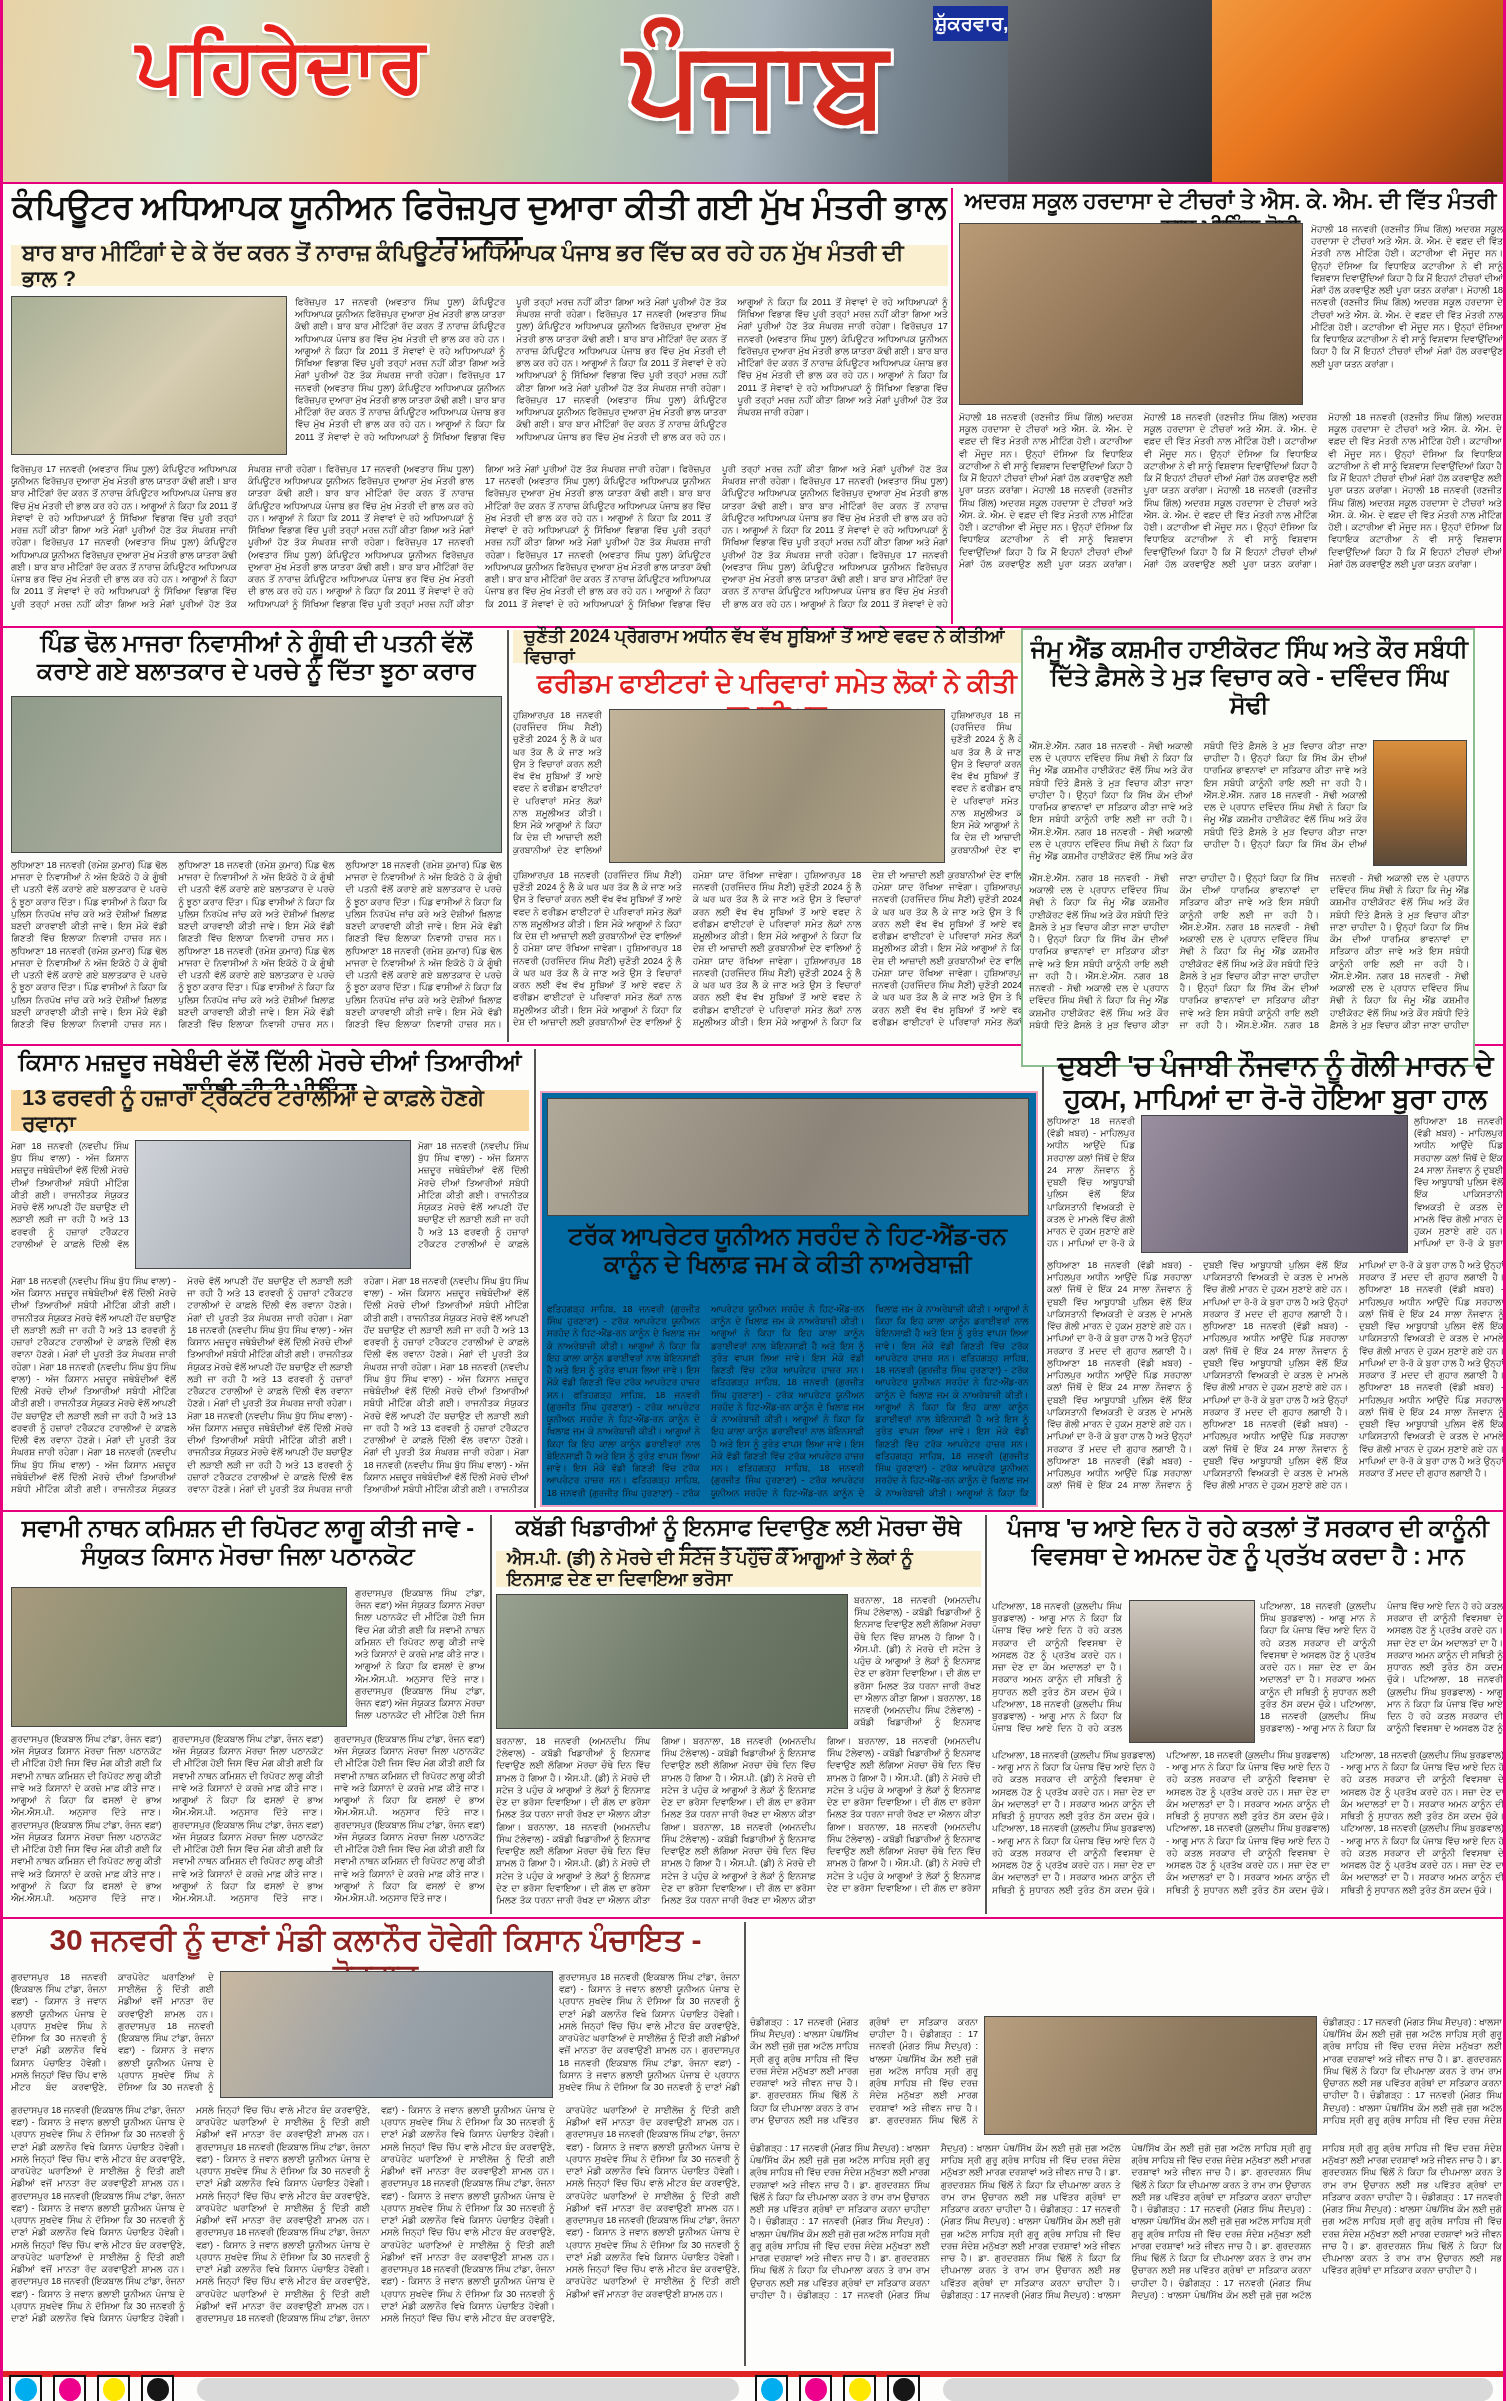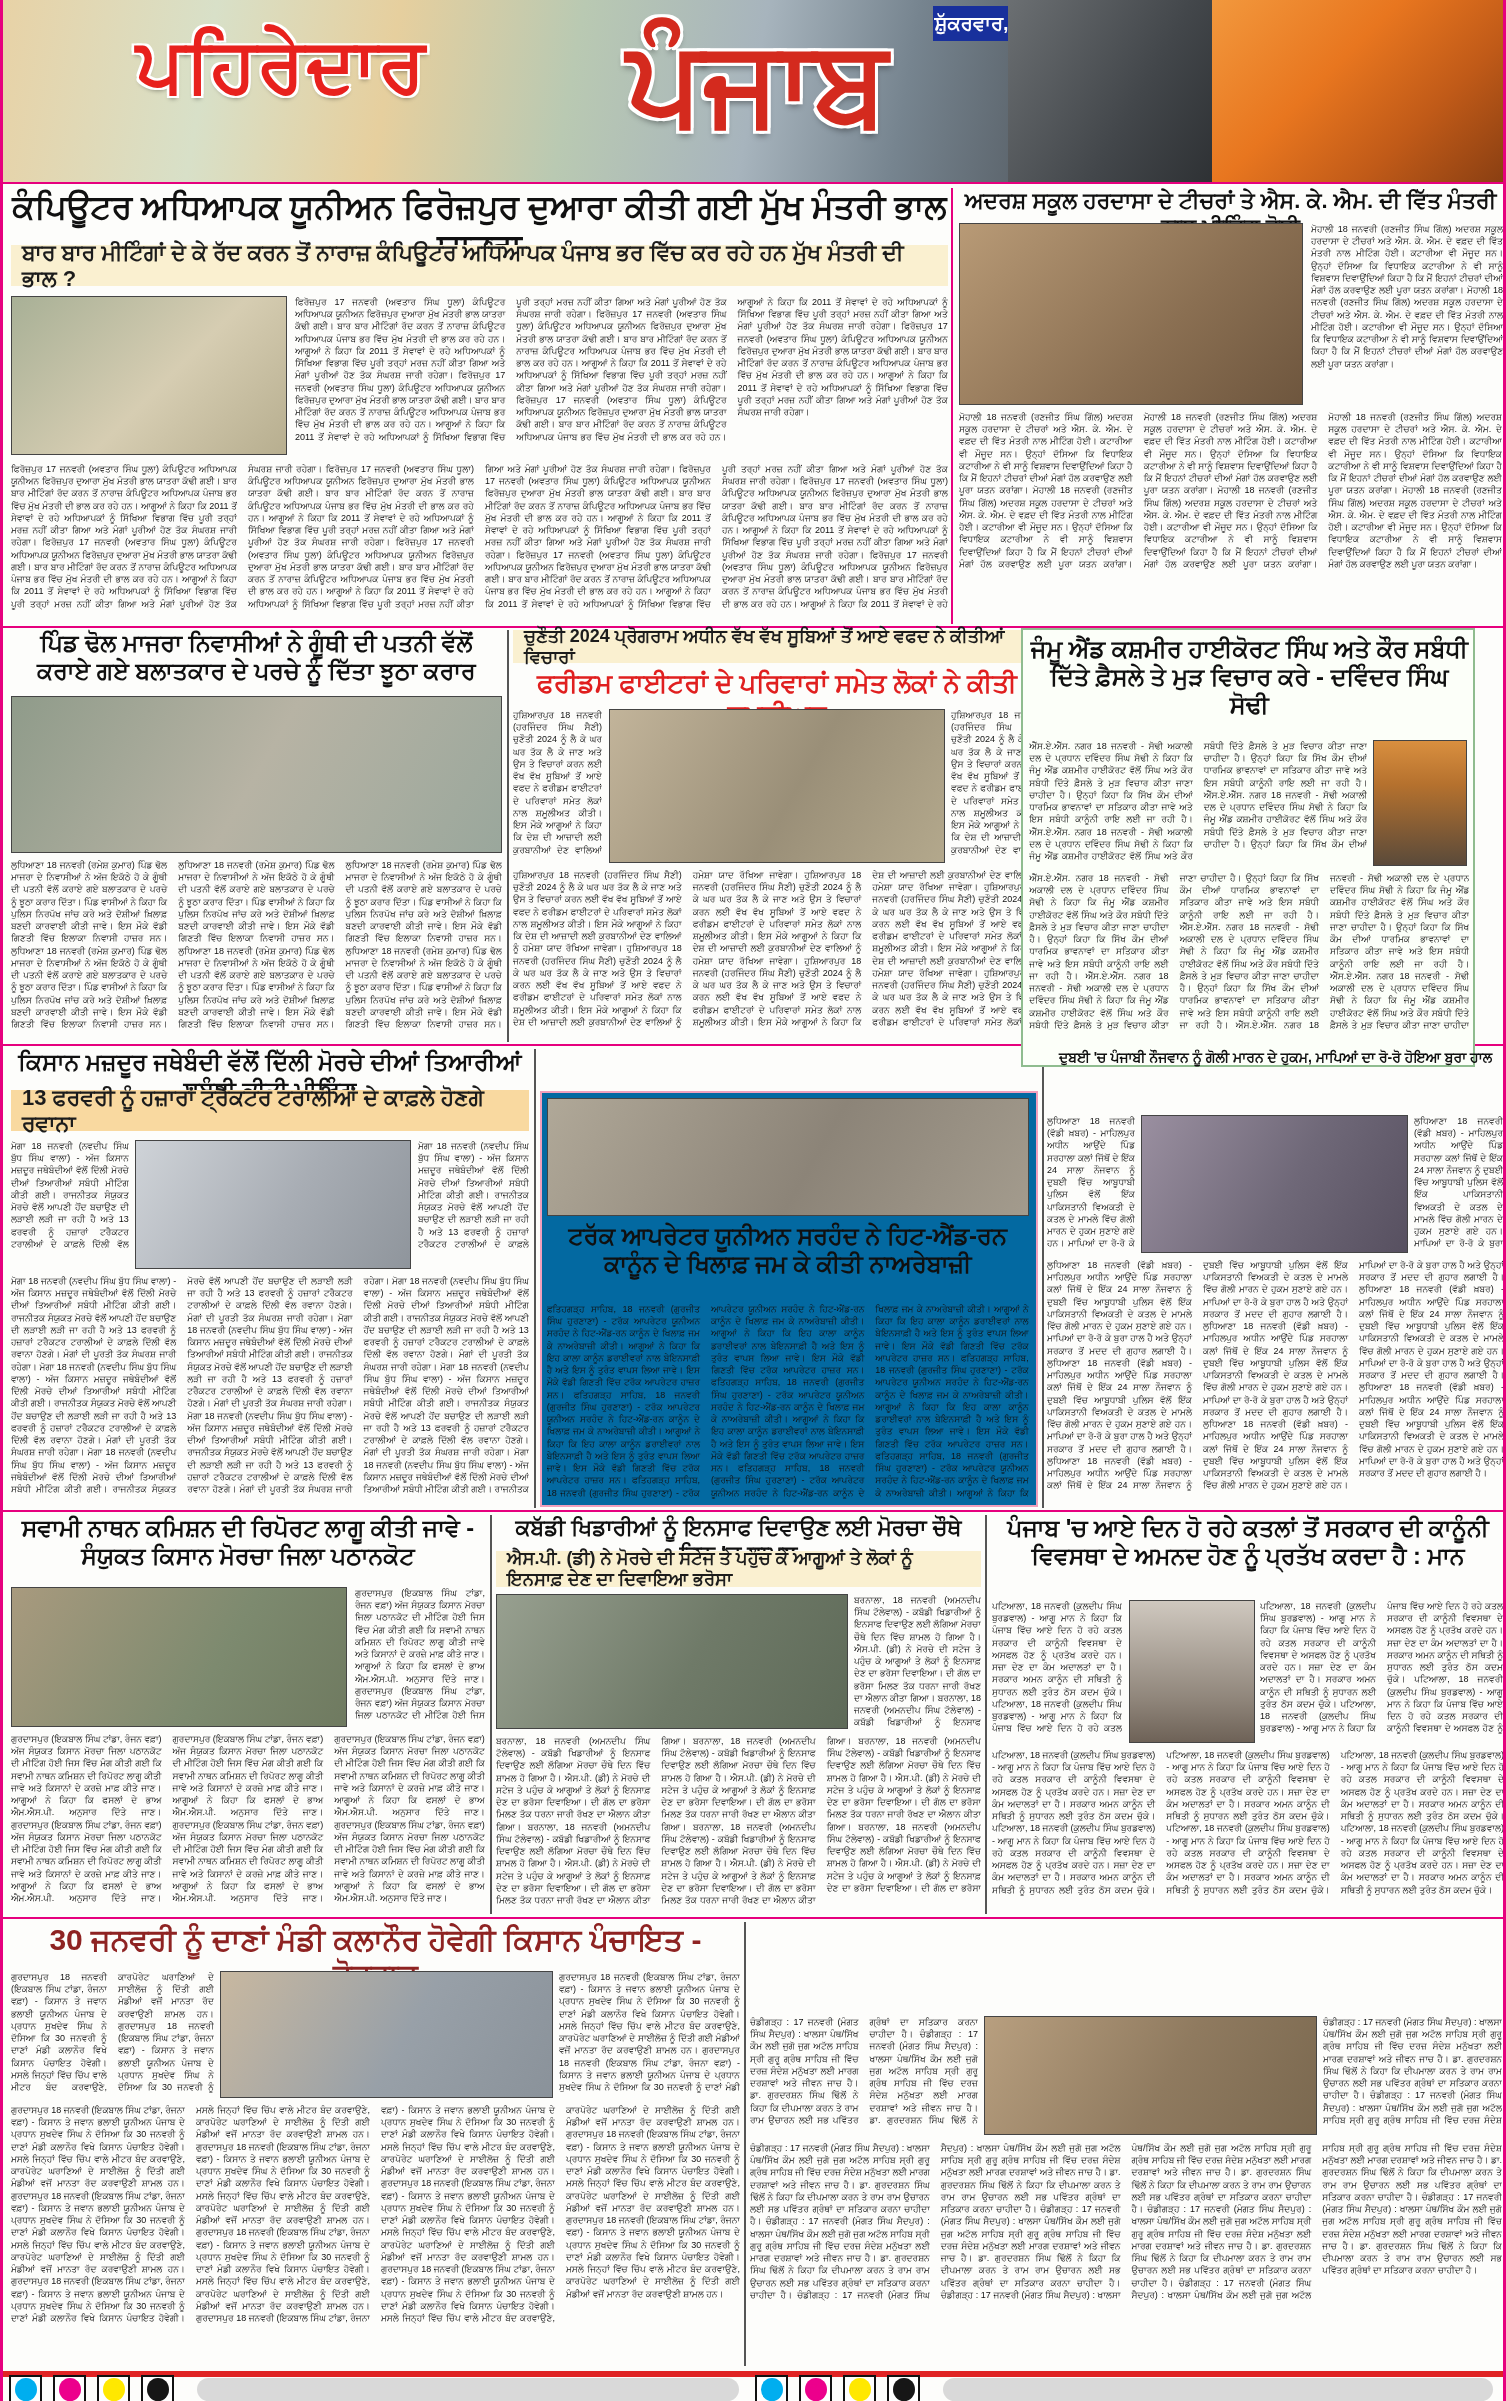--- a/index.html
+++ b/index.html
@@ -110,21 +110,21 @@
     <div class="abs body c3" style="left:0;top:226px;width:518px;height:229px;">ਮੋਗਾ 18 ਜਨਵਰੀ (ਨਵਦੀਪ ਸਿੰਘ ਬੁੱਧ ਸਿੰਘ ਵਾਲਾ) - ਅੱਜ ਕਿਸਾਨ ਮਜ਼ਦੂਰ ਜਥੇਬੰਦੀਆਂ ਵੱਲੋਂ ਦਿੱਲੀ ਮੋਰਚੇ ਦੀਆਂ ਤਿਆਰੀਆਂ ਸਬੰਧੀ ਮੀਟਿੰਗ ਕੀਤੀ ਗਈ। ਰਾਜਨੀਤਕ ਸੰਯੁਕਤ ਮੋਰਚੇ ਵੱਲੋਂ ਆਪਣੀ ਹੋਂਦ ਬਚਾਉਣ ਦੀ ਲੜਾਈ ਲੜੀ ਜਾ ਰਹੀ ਹੈ ਅਤੇ 13 ਫਰਵਰੀ ਨੂੰ ਹਜ਼ਾਰਾਂ ਟਰੈਕਟਰ ਟਰਾਲੀਆਂ ਦੇ ਕਾਫ਼ਲੇ ਦਿੱਲੀ ਵੱਲ ਰਵਾਨਾ ਹੋਣਗੇ। ਮੰਗਾਂ ਦੀ ਪੂਰਤੀ ਤੱਕ ਸੰਘਰਸ਼ ਜਾਰੀ ਰਹੇਗਾ। ਮੋਗਾ 18 ਜਨਵਰੀ (ਨਵਦੀਪ ਸਿੰਘ ਬੁੱਧ ਸਿੰਘ ਵਾਲਾ) - ਅੱਜ ਕਿਸਾਨ ਮਜ਼ਦੂਰ ਜਥੇਬੰਦੀਆਂ ਵੱਲੋਂ ਦਿੱਲੀ ਮੋਰਚੇ ਦੀਆਂ ਤਿਆਰੀਆਂ ਸਬੰਧੀ ਮੀਟਿੰਗ ਕੀਤੀ ਗਈ। ਰਾਜਨੀਤਕ ਸੰਯੁਕਤ ਮੋਰਚੇ ਵੱਲੋਂ ਆਪਣੀ ਹੋਂਦ ਬਚਾਉਣ ਦੀ ਲੜਾਈ ਲੜੀ ਜਾ ਰਹੀ ਹੈ ਅਤੇ 13 ਫਰਵਰੀ ਨੂੰ ਹਜ਼ਾਰਾਂ ਟਰੈਕਟਰ ਟਰਾਲੀਆਂ ਦੇ ਕਾਫ਼ਲੇ ਦਿੱਲੀ ਵੱਲ ਰਵਾਨਾ ਹੋਣਗੇ। ਮੰਗਾਂ ਦੀ ਪੂਰਤੀ ਤੱਕ ਸੰਘਰਸ਼ ਜਾਰੀ ਰਹੇਗਾ। ਮੋਗਾ 18 ਜਨਵਰੀ (ਨਵਦੀਪ ਸਿੰਘ ਬੁੱਧ ਸਿੰਘ ਵਾਲਾ) - ਅੱਜ ਕਿਸਾਨ ਮਜ਼ਦੂਰ ਜਥੇਬੰਦੀਆਂ ਵੱਲੋਂ ਦਿੱਲੀ ਮੋਰਚੇ ਦੀਆਂ ਤਿਆਰੀਆਂ ਸਬੰਧੀ ਮੀਟਿੰਗ ਕੀਤੀ ਗਈ। ਰਾਜਨੀਤਕ ਸੰਯੁਕਤ ਮੋਰਚੇ ਵੱਲੋਂ ਆਪਣੀ ਹੋਂਦ ਬਚਾਉਣ ਦੀ ਲੜਾਈ ਲੜੀ ਜਾ ਰਹੀ ਹੈ ਅਤੇ 13 ਫਰਵਰੀ ਨੂੰ ਹਜ਼ਾਰਾਂ ਟਰੈਕਟਰ ਟਰਾਲੀਆਂ ਦੇ ਕਾਫ਼ਲੇ ਦਿੱਲੀ ਵੱਲ ਰਵਾਨਾ ਹੋਣਗੇ। ਮੰਗਾਂ ਦੀ ਪੂਰਤੀ ਤੱਕ ਸੰਘਰਸ਼ ਜਾਰੀ ਰਹੇਗਾ। ਮੋਗਾ 18 ਜਨਵਰੀ (ਨਵਦੀਪ ਸਿੰਘ ਬੁੱਧ ਸਿੰਘ ਵਾਲਾ) - ਅੱਜ ਕਿਸਾਨ ਮਜ਼ਦੂਰ ਜਥੇਬੰਦੀਆਂ ਵੱਲੋਂ ਦਿੱਲੀ ਮੋਰਚੇ ਦੀਆਂ ਤਿਆਰੀਆਂ ਸਬੰਧੀ ਮੀਟਿੰਗ ਕੀਤੀ ਗਈ। ਰਾਜਨੀਤਕ ਸੰਯੁਕਤ ਮੋਰਚੇ ਵੱਲੋਂ ਆਪਣੀ ਹੋਂਦ ਬਚਾਉਣ ਦੀ ਲੜਾਈ ਲੜੀ ਜਾ ਰਹੀ ਹੈ ਅਤੇ 13 ਫਰਵਰੀ ਨੂੰ ਹਜ਼ਾਰਾਂ ਟਰੈਕਟਰ ਟਰਾਲੀਆਂ ਦੇ ਕਾਫ਼ਲੇ ਦਿੱਲੀ ਵੱਲ ਰਵਾਨਾ ਹੋਣਗੇ। ਮੰਗਾਂ ਦੀ ਪੂਰਤੀ ਤੱਕ ਸੰਘਰਸ਼ ਜਾਰੀ ਰਹੇਗਾ। ਮੋਗਾ 18 ਜਨਵਰੀ (ਨਵਦੀਪ ਸਿੰਘ ਬੁੱਧ ਸਿੰਘ ਵਾਲਾ) - ਅੱਜ ਕਿਸਾਨ ਮਜ਼ਦੂਰ ਜਥੇਬੰਦੀਆਂ ਵੱਲੋਂ ਦਿੱਲੀ ਮੋਰਚੇ ਦੀਆਂ ਤਿਆਰੀਆਂ ਸਬੰਧੀ ਮੀਟਿੰਗ ਕੀਤੀ ਗਈ। ਰਾਜਨੀਤਕ ਸੰਯੁਕਤ ਮੋਰਚੇ ਵੱਲੋਂ ਆਪਣੀ ਹੋਂਦ ਬਚਾਉਣ ਦੀ ਲੜਾਈ ਲੜੀ ਜਾ ਰਹੀ ਹੈ ਅਤੇ 13 ਫਰਵਰੀ ਨੂੰ ਹਜ਼ਾਰਾਂ ਟਰੈਕਟਰ ਟਰਾਲੀਆਂ ਦੇ ਕਾਫ਼ਲੇ ਦਿੱਲੀ ਵੱਲ ਰਵਾਨਾ ਹੋਣਗੇ। ਮੰਗਾਂ ਦੀ ਪੂਰਤੀ ਤੱਕ ਸੰਘਰਸ਼ ਜਾਰੀ ਰਹੇਗਾ। ਮੋਗਾ 18 ਜਨਵਰੀ (ਨਵਦੀਪ ਸਿੰਘ ਬੁੱਧ ਸਿੰਘ ਵਾਲਾ) - ਅੱਜ ਕਿਸਾਨ ਮਜ਼ਦੂਰ ਜਥੇਬੰਦੀਆਂ ਵੱਲੋਂ ਦਿੱਲੀ ਮੋਰਚੇ ਦੀਆਂ ਤਿਆਰੀਆਂ ਸਬੰਧੀ ਮੀਟਿੰਗ ਕੀਤੀ ਗਈ। ਰਾਜਨੀਤਕ ਸੰਯੁਕਤ ਮੋਰਚੇ ਵੱਲੋਂ ਆਪਣੀ ਹੋਂਦ ਬਚਾਉਣ ਦੀ ਲੜਾਈ ਲੜੀ ਜਾ ਰਹੀ ਹੈ ਅਤੇ 13 ਫਰਵਰੀ ਨੂੰ ਹਜ਼ਾਰਾਂ ਟਰੈਕਟਰ ਟਰਾਲੀਆਂ ਦੇ ਕਾਫ਼ਲੇ ਦਿੱਲੀ ਵੱਲ ਰਵਾਨਾ ਹੋਣਗੇ। ਮੰਗਾਂ ਦੀ ਪੂਰਤੀ ਤੱਕ ਸੰਘਰਸ਼ ਜਾਰੀ ਰਹੇਗਾ। ਮੋਗਾ 18 ਜਨਵਰੀ (ਨਵਦੀਪ ਸਿੰਘ ਬੁੱਧ ਸਿੰਘ ਵਾਲਾ) - ਅੱਜ ਕਿਸਾਨ ਮਜ਼ਦੂਰ ਜਥੇਬੰਦੀਆਂ ਵੱਲੋਂ ਦਿੱਲੀ ਮੋਰਚੇ ਦੀਆਂ ਤਿਆਰੀਆਂ ਸਬੰਧੀ ਮੀਟਿੰਗ ਕੀਤੀ ਗਈ। ਰਾਜਨੀਤਕ ਸੰਯੁਕਤ ਮੋਰਚੇ ਵੱਲੋਂ ਆਪਣੀ ਹੋਂਦ ਬਚਾਉਣ ਦੀ ਲੜਾਈ ਲੜੀ ਜਾ ਰਹੀ ਹੈ ਅਤੇ 13 ਫਰਵਰੀ ਨੂੰ ਹਜ਼ਾਰਾਂ ਟਰੈਕਟਰ ਟਰਾਲੀਆਂ ਦੇ ਕਾਫ਼ਲੇ ਦਿੱਲੀ ਵੱਲ ਰਵਾਨਾ ਹੋਣਗੇ। ਮੰਗਾਂ ਦੀ ਪੂਰਤੀ ਤੱਕ ਸੰਘਰਸ਼ ਜਾਰੀ ਰਹੇਗਾ। ਮੋਗਾ 18 ਜਨਵਰੀ (ਨਵਦੀਪ ਸਿੰਘ ਬੁੱਧ ਸਿੰਘ ਵਾਲਾ) - ਅੱਜ ਕਿਸਾਨ ਮਜ਼ਦੂਰ ਜਥੇਬੰਦੀਆਂ ਵੱਲੋਂ ਦਿੱਲੀ ਮੋਰਚੇ ਦੀਆਂ ਤਿਆਰੀਆਂ ਸਬੰਧੀ ਮੀਟਿੰਗ ਕੀਤੀ ਗਈ। ਰਾਜਨੀਤਕ ਸੰਯੁਕਤ ਮੋਰਚੇ ਵੱਲੋਂ ਆਪਣੀ ਹੋਂਦ ਬਚਾਉਣ ਦੀ ਲੜਾਈ ਲੜੀ ਜਾ ਰਹੀ ਹੈ ਅਤੇ 13 ਫਰਵਰੀ ਨੂੰ ਹਜ਼ਾਰਾਂ ਟਰੈਕਟਰ ਟਰਾਲੀਆਂ ਦੇ ਕਾਫ਼ਲੇ ਦਿੱਲੀ ਵੱਲ ਰਵਾਨਾ ਹੋਣਗੇ। ਮੰਗਾਂ ਦੀ ਪੂਰਤੀ ਤੱਕ ਸੰਘਰਸ਼ ਜਾਰੀ ਰਹੇਗਾ।</div>
   </div>
 
   <div class="abs pinkbox" style="left:537px;top:1091px;width:498px;height:416px;">
     <div class="abs photo" style="left:4.7px;top:4.7px;width:482px;height:118px;background:linear-gradient(120deg,#b0a898,#8c8478 55%,#a39b8d);"></div>
     <div class="abs hl" style="left:4.7px;top:129px;width:482px;font-size:24px;text-align:center;">ਟਰੱਕ ਆਪਰੇਟਰ ਯੂਨੀਅਨ ਸਰਹੰਦ ਨੇ ਹਿਟ-ਐਂਡ-ਰਨ ਕਾਨੂੰਨ ਦੇ ਖਿਲਾਫ਼ ਜਮ ਕੇ ਕੀਤੀ ਨਾਅਰੇਬਾਜ਼ੀ</div>
     <div class="abs body c3" style="left:4.7px;top:210px;width:482px;height:196px;">ਫਤਿਹਗੜ੍ਹ ਸਾਹਿਬ, 18 ਜਨਵਰੀ (ਗੁਰਜੀਤ ਸਿੰਘ ਹੁਰਣਾਣਾ) - ਟਰੱਕ ਆਪਰੇਟਰ ਯੂਨੀਅਨ ਸਰਹੰਦ ਨੇ ਹਿਟ-ਐਂਡ-ਰਨ ਕਾਨੂੰਨ ਦੇ ਖਿਲਾਫ਼ ਜਮ ਕੇ ਨਾਅਰੇਬਾਜ਼ੀ ਕੀਤੀ। ਆਗੂਆਂ ਨੇ ਕਿਹਾ ਕਿ ਇਹ ਕਾਲਾ ਕਾਨੂੰਨ ਡਰਾਈਵਰਾਂ ਨਾਲ ਬੇਇਨਸਾਫ਼ੀ ਹੈ ਅਤੇ ਇਸ ਨੂੰ ਤੁਰੰਤ ਵਾਪਸ ਲਿਆ ਜਾਵੇ। ਇਸ ਮੌਕੇ ਵੱਡੀ ਗਿਣਤੀ ਵਿੱਚ ਟਰੱਕ ਆਪਰੇਟਰ ਹਾਜ਼ਰ ਸਨ। ਫਤਿਹਗੜ੍ਹ ਸਾਹਿਬ, 18 ਜਨਵਰੀ (ਗੁਰਜੀਤ ਸਿੰਘ ਹੁਰਣਾਣਾ) - ਟਰੱਕ ਆਪਰੇਟਰ ਯੂਨੀਅਨ ਸਰਹੰਦ ਨੇ ਹਿਟ-ਐਂਡ-ਰਨ ਕਾਨੂੰਨ ਦੇ ਖਿਲਾਫ਼ ਜਮ ਕੇ ਨਾਅਰੇਬਾਜ਼ੀ ਕੀਤੀ। ਆਗੂਆਂ ਨੇ ਕਿਹਾ ਕਿ ਇਹ ਕਾਲਾ ਕਾਨੂੰਨ ਡਰਾਈਵਰਾਂ ਨਾਲ ਬੇਇਨਸਾਫ਼ੀ ਹੈ ਅਤੇ ਇਸ ਨੂੰ ਤੁਰੰਤ ਵਾਪਸ ਲਿਆ ਜਾਵੇ। ਇਸ ਮੌਕੇ ਵੱਡੀ ਗਿਣਤੀ ਵਿੱਚ ਟਰੱਕ ਆਪਰੇਟਰ ਹਾਜ਼ਰ ਸਨ। ਫਤਿਹਗੜ੍ਹ ਸਾਹਿਬ, 18 ਜਨਵਰੀ (ਗੁਰਜੀਤ ਸਿੰਘ ਹੁਰਣਾਣਾ) - ਟਰੱਕ ਆਪਰੇਟਰ ਯੂਨੀਅਨ ਸਰਹੰਦ ਨੇ ਹਿਟ-ਐਂਡ-ਰਨ ਕਾਨੂੰਨ ਦੇ ਖਿਲਾਫ਼ ਜਮ ਕੇ ਨਾਅਰੇਬਾਜ਼ੀ ਕੀਤੀ। ਆਗੂਆਂ ਨੇ ਕਿਹਾ ਕਿ ਇਹ ਕਾਲਾ ਕਾਨੂੰਨ ਡਰਾਈਵਰਾਂ ਨਾਲ ਬੇਇਨਸਾਫ਼ੀ ਹੈ ਅਤੇ ਇਸ ਨੂੰ ਤੁਰੰਤ ਵਾਪਸ ਲਿਆ ਜਾਵੇ। ਇਸ ਮੌਕੇ ਵੱਡੀ ਗਿਣਤੀ ਵਿੱਚ ਟਰੱਕ ਆਪਰੇਟਰ ਹਾਜ਼ਰ ਸਨ। ਫਤਿਹਗੜ੍ਹ ਸਾਹਿਬ, 18 ਜਨਵਰੀ (ਗੁਰਜੀਤ ਸਿੰਘ ਹੁਰਣਾਣਾ) - ਟਰੱਕ ਆਪਰੇਟਰ ਯੂਨੀਅਨ ਸਰਹੰਦ ਨੇ ਹਿਟ-ਐਂਡ-ਰਨ ਕਾਨੂੰਨ ਦੇ ਖਿਲਾਫ਼ ਜਮ ਕੇ ਨਾਅਰੇਬਾਜ਼ੀ ਕੀਤੀ। ਆਗੂਆਂ ਨੇ ਕਿਹਾ ਕਿ ਇਹ ਕਾਲਾ ਕਾਨੂੰਨ ਡਰਾਈਵਰਾਂ ਨਾਲ ਬੇਇਨਸਾਫ਼ੀ ਹੈ ਅਤੇ ਇਸ ਨੂੰ ਤੁਰੰਤ ਵਾਪਸ ਲਿਆ ਜਾਵੇ। ਇਸ ਮੌਕੇ ਵੱਡੀ ਗਿਣਤੀ ਵਿੱਚ ਟਰੱਕ ਆਪਰੇਟਰ ਹਾਜ਼ਰ ਸਨ। ਫਤਿਹਗੜ੍ਹ ਸਾਹਿਬ, 18 ਜਨਵਰੀ (ਗੁਰਜੀਤ ਸਿੰਘ ਹੁਰਣਾਣਾ) - ਟਰੱਕ ਆਪਰੇਟਰ ਯੂਨੀਅਨ ਸਰਹੰਦ ਨੇ ਹਿਟ-ਐਂਡ-ਰਨ ਕਾਨੂੰਨ ਦੇ ਖਿਲਾਫ਼ ਜਮ ਕੇ ਨਾਅਰੇਬਾਜ਼ੀ ਕੀਤੀ। ਆਗੂਆਂ ਨੇ ਕਿਹਾ ਕਿ ਇਹ ਕਾਲਾ ਕਾਨੂੰਨ ਡਰਾਈਵਰਾਂ ਨਾਲ ਬੇਇਨਸਾਫ਼ੀ ਹੈ ਅਤੇ ਇਸ ਨੂੰ ਤੁਰੰਤ ਵਾਪਸ ਲਿਆ ਜਾਵੇ। ਇਸ ਮੌਕੇ ਵੱਡੀ ਗਿਣਤੀ ਵਿੱਚ ਟਰੱਕ ਆਪਰੇਟਰ ਹਾਜ਼ਰ ਸਨ। ਫਤਿਹਗੜ੍ਹ ਸਾਹਿਬ, 18 ਜਨਵਰੀ (ਗੁਰਜੀਤ ਸਿੰਘ ਹੁਰਣਾਣਾ) - ਟਰੱਕ ਆਪਰੇਟਰ ਯੂਨੀਅਨ ਸਰਹੰਦ ਨੇ ਹਿਟ-ਐਂਡ-ਰਨ ਕਾਨੂੰਨ ਦੇ ਖਿਲਾਫ਼ ਜਮ ਕੇ ਨਾਅਰੇਬਾਜ਼ੀ ਕੀਤੀ। ਆਗੂਆਂ ਨੇ ਕਿਹਾ ਕਿ ਇਹ ਕਾਲਾ ਕਾਨੂੰਨ ਡਰਾਈਵਰਾਂ ਨਾਲ ਬੇਇਨਸਾਫ਼ੀ ਹੈ ਅਤੇ ਇਸ ਨੂੰ ਤੁਰੰਤ ਵਾਪਸ ਲਿਆ ਜਾਵੇ। ਇਸ ਮੌਕੇ ਵੱਡੀ ਗਿਣਤੀ ਵਿੱਚ ਟਰੱਕ ਆਪਰੇਟਰ ਹਾਜ਼ਰ ਸਨ। ਫਤਿਹਗੜ੍ਹ ਸਾਹਿਬ, 18 ਜਨਵਰੀ (ਗੁਰਜੀਤ ਸਿੰਘ ਹੁਰਣਾਣਾ) - ਟਰੱਕ ਆਪਰੇਟਰ ਯੂਨੀਅਨ ਸਰਹੰਦ ਨੇ ਹਿਟ-ਐਂਡ-ਰਨ ਕਾਨੂੰਨ ਦੇ ਖਿਲਾਫ਼ ਜਮ ਕੇ ਨਾਅਰੇਬਾਜ਼ੀ ਕੀਤੀ। ਆਗੂਆਂ ਨੇ ਕਿਹਾ ਕਿ ਇਹ ਕਾਲਾ ਕਾਨੂੰਨ ਡਰਾਈਵਰਾਂ ਨਾਲ ਬੇਇਨਸਾਫ਼ੀ ਹੈ ਅਤੇ ਇਸ ਨੂੰ ਤੁਰੰਤ ਵਾਪਸ ਲਿਆ ਜਾਵੇ। ਇਸ ਮੌਕੇ ਵੱਡੀ ਗਿਣਤੀ ਵਿੱਚ ਟਰੱਕ ਆਪਰੇਟਰ ਹਾਜ਼ਰ ਸਨ।</div>
   </div>
 
   <div class="abs" style="left:1044px;top:1049px;width:457px;height:458px;">
-    <div class="abs hl" style="left:0;top:0;width:457px;font-size:14px;text-align:center;">ਦੁਬਈ 'ਚ ਪੰਜਾਬੀ ਨੌਜਵਾਨ ਨੂੰ ਗੋਲੀ ਮਾਰਨ ਦੇ ਹੁਕਮ, ਮਾਪਿਆਂ ਦਾ ਰੋ-ਰੋ ਹੋਇਆ ਬੁਰਾ ਹਾਲ</div>
+    <div class="abs hl" style="left:0;top:0;width:457px;font-size:28px;text-align:center;">ਦੁਬਈ 'ਚ ਪੰਜਾਬੀ ਨੌਜਵਾਨ ਨੂੰ ਗੋਲੀ ਮਾਰਨ ਦੇ ਹੁਕਮ, ਮਾਪਿਆਂ ਦਾ ਰੋ-ਰੋ ਹੋਇਆ ਬੁਰਾ ਹਾਲ</div>
     <div class="abs body c1" style="left:0;top:66px;width:88px;height:138px;">ਲੁਧਿਆਣਾ 18 ਜਨਵਰੀ (ਵੱਡੀ ਖ਼ਬਰ) - ਮਾਹਿਲਪੁਰ ਅਧੀਨ ਆਉਂਦੇ ਪਿੰਡ ਸਰਹਾਲਾ ਕਲਾਂ ਜਿੱਥੋਂ ਦੇ ਇੱਕ 24 ਸਾਲਾ ਨੌਜਵਾਨ ਨੂੰ ਦੁਬਈ ਵਿੱਚ ਆਬੂਧਾਬੀ ਪੁਲਿਸ ਵੱਲੋਂ ਇੱਕ ਪਾਕਿਸਤਾਨੀ ਵਿਅਕਤੀ ਦੇ ਕਤਲ ਦੇ ਮਾਮਲੇ ਵਿੱਚ ਗੋਲੀ ਮਾਰਨ ਦੇ ਹੁਕਮ ਸੁਣਾਏ ਗਏ ਹਨ। ਮਾਪਿਆਂ ਦਾ ਰੋ-ਰੋ ਕੇ ਬੁਰਾ ਹਾਲ ਹੈ ਅਤੇ ਉਨ੍ਹਾਂ ਸਰਕਾਰ ਤੋਂ ਮਦਦ ਦੀ ਗੁਹਾਰ ਲਗਾਈ ਹੈ।</div>
     <div class="abs photo" style="left:94px;top:66px;width:267px;height:138px;background:linear-gradient(120deg,#9a8fa0,#6f6878 55%,#575060);"></div>
     <div class="abs body c1" style="left:367px;top:66px;width:89px;height:138px;">ਲੁਧਿਆਣਾ 18 ਜਨਵਰੀ (ਵੱਡੀ ਖ਼ਬਰ) - ਮਾਹਿਲਪੁਰ ਅਧੀਨ ਆਉਂਦੇ ਪਿੰਡ ਸਰਹਾਲਾ ਕਲਾਂ ਜਿੱਥੋਂ ਦੇ ਇੱਕ 24 ਸਾਲਾ ਨੌਜਵਾਨ ਨੂੰ ਦੁਬਈ ਵਿੱਚ ਆਬੂਧਾਬੀ ਪੁਲਿਸ ਵੱਲੋਂ ਇੱਕ ਪਾਕਿਸਤਾਨੀ ਵਿਅਕਤੀ ਦੇ ਕਤਲ ਦੇ ਮਾਮਲੇ ਵਿੱਚ ਗੋਲੀ ਮਾਰਨ ਦੇ ਹੁਕਮ ਸੁਣਾਏ ਗਏ ਹਨ। ਮਾਪਿਆਂ ਦਾ ਰੋ-ਰੋ ਕੇ ਬੁਰਾ ਹਾਲ ਹੈ ਅਤੇ ਉਨ੍ਹਾਂ ਸਰਕਾਰ ਤੋਂ ਮਦਦ ਦੀ ਗੁਹਾਰ ਲਗਾਈ ਹੈ।</div>
     <div class="abs body c3" style="left:0;top:210px;width:457px;height:245px;">ਲੁਧਿਆਣਾ 18 ਜਨਵਰੀ (ਵੱਡੀ ਖ਼ਬਰ) - ਮਾਹਿਲਪੁਰ ਅਧੀਨ ਆਉਂਦੇ ਪਿੰਡ ਸਰਹਾਲਾ ਕਲਾਂ ਜਿੱਥੋਂ ਦੇ ਇੱਕ 24 ਸਾਲਾ ਨੌਜਵਾਨ ਨੂੰ ਦੁਬਈ ਵਿੱਚ ਆਬੂਧਾਬੀ ਪੁਲਿਸ ਵੱਲੋਂ ਇੱਕ ਪਾਕਿਸਤਾਨੀ ਵਿਅਕਤੀ ਦੇ ਕਤਲ ਦੇ ਮਾਮਲੇ ਵਿੱਚ ਗੋਲੀ ਮਾਰਨ ਦੇ ਹੁਕਮ ਸੁਣਾਏ ਗਏ ਹਨ। ਮਾਪਿਆਂ ਦਾ ਰੋ-ਰੋ ਕੇ ਬੁਰਾ ਹਾਲ ਹੈ ਅਤੇ ਉਨ੍ਹਾਂ ਸਰਕਾਰ ਤੋਂ ਮਦਦ ਦੀ ਗੁਹਾਰ ਲਗਾਈ ਹੈ। ਲੁਧਿਆਣਾ 18 ਜਨਵਰੀ (ਵੱਡੀ ਖ਼ਬਰ) - ਮਾਹਿਲਪੁਰ ਅਧੀਨ ਆਉਂਦੇ ਪਿੰਡ ਸਰਹਾਲਾ ਕਲਾਂ ਜਿੱਥੋਂ ਦੇ ਇੱਕ 24 ਸਾਲਾ ਨੌਜਵਾਨ ਨੂੰ ਦੁਬਈ ਵਿੱਚ ਆਬੂਧਾਬੀ ਪੁਲਿਸ ਵੱਲੋਂ ਇੱਕ ਪਾਕਿਸਤਾਨੀ ਵਿਅਕਤੀ ਦੇ ਕਤਲ ਦੇ ਮਾਮਲੇ ਵਿੱਚ ਗੋਲੀ ਮਾਰਨ ਦੇ ਹੁਕਮ ਸੁਣਾਏ ਗਏ ਹਨ। ਮਾਪਿਆਂ ਦਾ ਰੋ-ਰੋ ਕੇ ਬੁਰਾ ਹਾਲ ਹੈ ਅਤੇ ਉਨ੍ਹਾਂ ਸਰਕਾਰ ਤੋਂ ਮਦਦ ਦੀ ਗੁਹਾਰ ਲਗਾਈ ਹੈ। ਲੁਧਿਆਣਾ 18 ਜਨਵਰੀ (ਵੱਡੀ ਖ਼ਬਰ) - ਮਾਹਿਲਪੁਰ ਅਧੀਨ ਆਉਂਦੇ ਪਿੰਡ ਸਰਹਾਲਾ ਕਲਾਂ ਜਿੱਥੋਂ ਦੇ ਇੱਕ 24 ਸਾਲਾ ਨੌਜਵਾਨ ਨੂੰ ਦੁਬਈ ਵਿੱਚ ਆਬੂਧਾਬੀ ਪੁਲਿਸ ਵੱਲੋਂ ਇੱਕ ਪਾਕਿਸਤਾਨੀ ਵਿਅਕਤੀ ਦੇ ਕਤਲ ਦੇ ਮਾਮਲੇ ਵਿੱਚ ਗੋਲੀ ਮਾਰਨ ਦੇ ਹੁਕਮ ਸੁਣਾਏ ਗਏ ਹਨ। ਮਾਪਿਆਂ ਦਾ ਰੋ-ਰੋ ਕੇ ਬੁਰਾ ਹਾਲ ਹੈ ਅਤੇ ਉਨ੍ਹਾਂ ਸਰਕਾਰ ਤੋਂ ਮਦਦ ਦੀ ਗੁਹਾਰ ਲਗਾਈ ਹੈ। ਲੁਧਿਆਣਾ 18 ਜਨਵਰੀ (ਵੱਡੀ ਖ਼ਬਰ) - ਮਾਹਿਲਪੁਰ ਅਧੀਨ ਆਉਂਦੇ ਪਿੰਡ ਸਰਹਾਲਾ ਕਲਾਂ ਜਿੱਥੋਂ ਦੇ ਇੱਕ 24 ਸਾਲਾ ਨੌਜਵਾਨ ਨੂੰ ਦੁਬਈ ਵਿੱਚ ਆਬੂਧਾਬੀ ਪੁਲਿਸ ਵੱਲੋਂ ਇੱਕ ਪਾਕਿਸਤਾਨੀ ਵਿਅਕਤੀ ਦੇ ਕਤਲ ਦੇ ਮਾਮਲੇ ਵਿੱਚ ਗੋਲੀ ਮਾਰਨ ਦੇ ਹੁਕਮ ਸੁਣਾਏ ਗਏ ਹਨ। ਮਾਪਿਆਂ ਦਾ ਰੋ-ਰੋ ਕੇ ਬੁਰਾ ਹਾਲ ਹੈ ਅਤੇ ਉਨ੍ਹਾਂ ਸਰਕਾਰ ਤੋਂ ਮਦਦ ਦੀ ਗੁਹਾਰ ਲਗਾਈ ਹੈ। ਲੁਧਿਆਣਾ 18 ਜਨਵਰੀ (ਵੱਡੀ ਖ਼ਬਰ) - ਮਾਹਿਲਪੁਰ ਅਧੀਨ ਆਉਂਦੇ ਪਿੰਡ ਸਰਹਾਲਾ ਕਲਾਂ ਜਿੱਥੋਂ ਦੇ ਇੱਕ 24 ਸਾਲਾ ਨੌਜਵਾਨ ਨੂੰ ਦੁਬਈ ਵਿੱਚ ਆਬੂਧਾਬੀ ਪੁਲਿਸ ਵੱਲੋਂ ਇੱਕ ਪਾਕਿਸਤਾਨੀ ਵਿਅਕਤੀ ਦੇ ਕਤਲ ਦੇ ਮਾਮਲੇ ਵਿੱਚ ਗੋਲੀ ਮਾਰਨ ਦੇ ਹੁਕਮ ਸੁਣਾਏ ਗਏ ਹਨ। ਮਾਪਿਆਂ ਦਾ ਰੋ-ਰੋ ਕੇ ਬੁਰਾ ਹਾਲ ਹੈ ਅਤੇ ਉਨ੍ਹਾਂ ਸਰਕਾਰ ਤੋਂ ਮਦਦ ਦੀ ਗੁਹਾਰ ਲਗਾਈ ਹੈ। ਲੁਧਿਆਣਾ 18 ਜਨਵਰੀ (ਵੱਡੀ ਖ਼ਬਰ) - ਮਾਹਿਲਪੁਰ ਅਧੀਨ ਆਉਂਦੇ ਪਿੰਡ ਸਰਹਾਲਾ ਕਲਾਂ ਜਿੱਥੋਂ ਦੇ ਇੱਕ 24 ਸਾਲਾ ਨੌਜਵਾਨ ਨੂੰ ਦੁਬਈ ਵਿੱਚ ਆਬੂਧਾਬੀ ਪੁਲਿਸ ਵੱਲੋਂ ਇੱਕ ਪਾਕਿਸਤਾਨੀ ਵਿਅਕਤੀ ਦੇ ਕਤਲ ਦੇ ਮਾਮਲੇ ਵਿੱਚ ਗੋਲੀ ਮਾਰਨ ਦੇ ਹੁਕਮ ਸੁਣਾਏ ਗਏ ਹਨ। ਮਾਪਿਆਂ ਦਾ ਰੋ-ਰੋ ਕੇ ਬੁਰਾ ਹਾਲ ਹੈ ਅਤੇ ਉਨ੍ਹਾਂ ਸਰਕਾਰ ਤੋਂ ਮਦਦ ਦੀ ਗੁਹਾਰ ਲਗਾਈ ਹੈ। ਲੁਧਿਆਣਾ 18 ਜਨਵਰੀ (ਵੱਡੀ ਖ਼ਬਰ) - ਮਾਹਿਲਪੁਰ ਅਧੀਨ ਆਉਂਦੇ ਪਿੰਡ ਸਰਹਾਲਾ ਕਲਾਂ ਜਿੱਥੋਂ ਦੇ ਇੱਕ 24 ਸਾਲਾ ਨੌਜਵਾਨ ਨੂੰ ਦੁਬਈ ਵਿੱਚ ਆਬੂਧਾਬੀ ਪੁਲਿਸ ਵੱਲੋਂ ਇੱਕ ਪਾਕਿਸਤਾਨੀ ਵਿਅਕਤੀ ਦੇ ਕਤਲ ਦੇ ਮਾਮਲੇ ਵਿੱਚ ਗੋਲੀ ਮਾਰਨ ਦੇ ਹੁਕਮ ਸੁਣਾਏ ਗਏ ਹਨ। ਮਾਪਿਆਂ ਦਾ ਰੋ-ਰੋ ਕੇ ਬੁਰਾ ਹਾਲ ਹੈ ਅਤੇ ਉਨ੍ਹਾਂ ਸਰਕਾਰ ਤੋਂ ਮਦਦ ਦੀ ਗੁਹਾਰ ਲਗਾਈ ਹੈ।</div>
   </div>
 
   <div class="abs" style="left:7.9px;top:1515px;width:474px;height:399px;">
     <div class="abs hl" style="left:0;top:0;width:474px;font-size:23.6px;text-align:center;">ਸਵਾਮੀ ਨਾਥਨ ਕਮਿਸ਼ਨ ਦੀ ਰਿਪੋਰਟ ਲਾਗੂ ਕੀਤੀ ਜਾਵੇ - ਸੰਯੁਕਤ ਕਿਸਾਨ ਮੋਰਚਾ ਜਿਲਾ ਪਠਾਨਕੋਟ</div>
     <div class="abs photo" style="left:0;top:72px;width:336px;height:140px;background:linear-gradient(120deg,#a89a7e,#7d8a6f 60%,#6f7a60);"></div>
     <div class="abs body c1" style="left:344px;top:72px;width:130px;height:140px;">ਗੁਰਦਾਸਪੁਰ (ਇਕਬਾਲ ਸਿੰਘ ਟਾਂਡਾ, ਰੰਜਨ ਵਫ਼ਾ) ਅੱਜ ਸੰਯੁਕਤ ਕਿਸਾਨ ਮੋਰਚਾ ਜਿਲਾ ਪਠਾਨਕੋਟ ਦੀ ਮੀਟਿੰਗ ਹੋਈ ਜਿਸ ਵਿੱਚ ਮੰਗ ਕੀਤੀ ਗਈ ਕਿ ਸਵਾਮੀ ਨਾਥਨ ਕਮਿਸ਼ਨ ਦੀ ਰਿਪੋਰਟ ਲਾਗੂ ਕੀਤੀ ਜਾਵੇ ਅਤੇ ਕਿਸਾਨਾਂ ਦੇ ਕਰਜ਼ੇ ਮਾਫ਼ ਕੀਤੇ ਜਾਣ। ਆਗੂਆਂ ਨੇ ਕਿਹਾ ਕਿ ਫਸਲਾਂ ਦੇ ਭਾਅ ਐਮ.ਐਸ.ਪੀ. ਅਨੁਸਾਰ ਦਿੱਤੇ ਜਾਣ। ਗੁਰਦਾਸਪੁਰ (ਇਕਬਾਲ ਸਿੰਘ ਟਾਂਡਾ, ਰੰਜਨ ਵਫ਼ਾ) ਅੱਜ ਸੰਯੁਕਤ ਕਿਸਾਨ ਮੋਰਚਾ ਜਿਲਾ ਪਠਾਨਕੋਟ ਦੀ ਮੀਟਿੰਗ ਹੋਈ ਜਿਸ ਵਿੱਚ ਮੰਗ ਕੀਤੀ ਗਈ ਕਿ ਸਵਾਮੀ ਨਾਥਨ ਕਮਿਸ਼ਨ ਦੀ ਰਿਪੋਰਟ ਲਾਗੂ ਕੀਤੀ ਜਾਵੇ ਅਤੇ ਕਿਸਾਨਾਂ ਦੇ ਕਰਜ਼ੇ ਮਾਫ਼ ਕੀਤੇ ਜਾਣ। ਆਗੂਆਂ ਨੇ ਕਿਹਾ ਕਿ ਫਸਲਾਂ ਦੇ ਭਾਅ ਐਮ.ਐਸ.ਪੀ. ਅਨੁਸਾਰ ਦਿੱਤੇ ਜਾਣ।</div>

